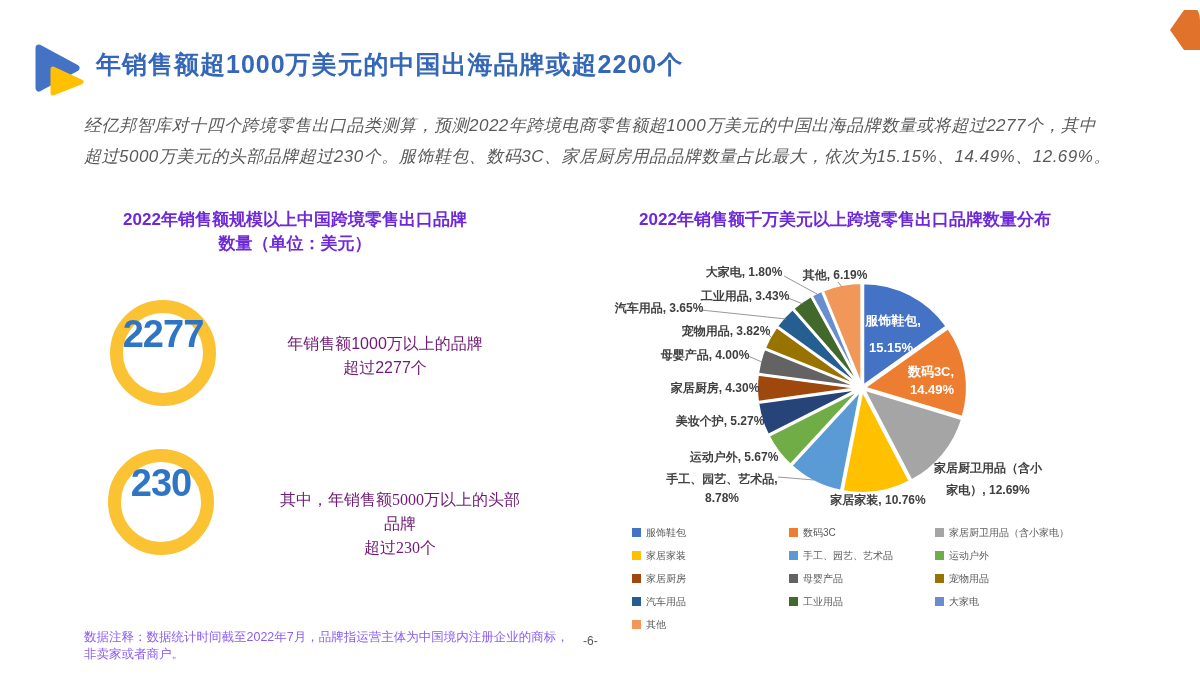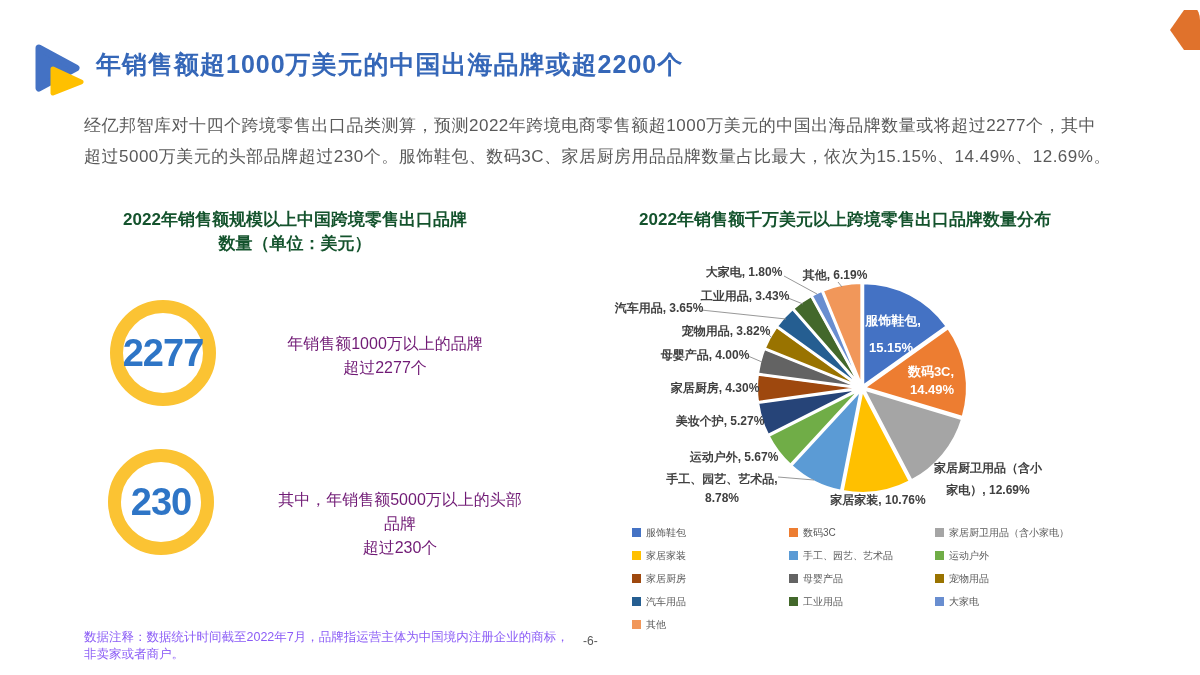--- a/index.html
+++ b/index.html
@@ -8,36 +8,36 @@
   .page { position:relative; width:1200px; height:675px; background:#ffffff; overflow:hidden;border-radius:20px; }
 
   
   .title-icon { position:absolute; left:34px; top:44px; }
   .page-title { position:absolute; left:96px; top:48px; font-size:25px; font-weight:bold; color:#3567B8; letter-spacing:1px; }
   .hexagon { position:absolute; right:-26px; top:10px; width:56px; height:40px; background:#E0722C;
              clip-path:polygon(25% 0,75% 0,100% 50%,75% 100%,25% 100%,0 50%); }
 
   
   .intro { position:absolute; left:84px; top:110px; width:1050px; font-size:17px; line-height:31px;
-           color:#595959; letter-spacing:0.5px; }
+           color:#595959; letter-spacing:0.5px;font-style:italic; }
 
   
-  .chart-title { position:absolute; font-size:17px; font-weight:600; color:#14532d; text-align:center; line-height:24px; }
+  .chart-title { position:absolute; font-size:17px; font-weight:600; color:#6d28d9; text-align:center; line-height:24px; }
   .chart-title.left  { left:80px;  top:208px; width:430px; }
   .chart-title.right { left:615px; top:208px; width:460px; }
 
   
   .stat-circle { position:absolute; width:106px; height:106px; border:13px solid #FBC333; border-radius:50%;
-                 background:#fff; display:flex; align-items:center; justify-content:center; }
+                 background:#fff; display:flex; justify-content:center; }
   .stat-circle .num { font-size:38px; font-weight:bold; color:#2E75C6; letter-spacing:-1px; }
   .circle-1 { left:110px; top:300px; }
   .circle-2 { left:108px; top:449px; }
   .stat-desc { position:absolute; font-size:16px; color:#701a75; text-align:center; line-height:24px; white-space:pre-line; }
   .desc-1 { left:265px; top:332px; width:240px; }
-  .desc-2 { left:270px; top:488px; width:260px; }
+  .desc-2 { left:270px; top:488px; width:260px;font-family:Liberation Serif, serif; }
 
   
   .pie-svg { position:absolute; left:600px; top:248px; }
 
   
   .legend { position:absolute; left:632px; top:521px; display:grid;
             grid-template-columns:157px 146px 180px; grid-auto-rows:23px; }
   .legend-item { display:flex; align-items:center; font-size:10px; color:#595959; }
   .legend-swatch { width:9px; height:9px; margin-right:5px; flex:0 0 auto; }
 

